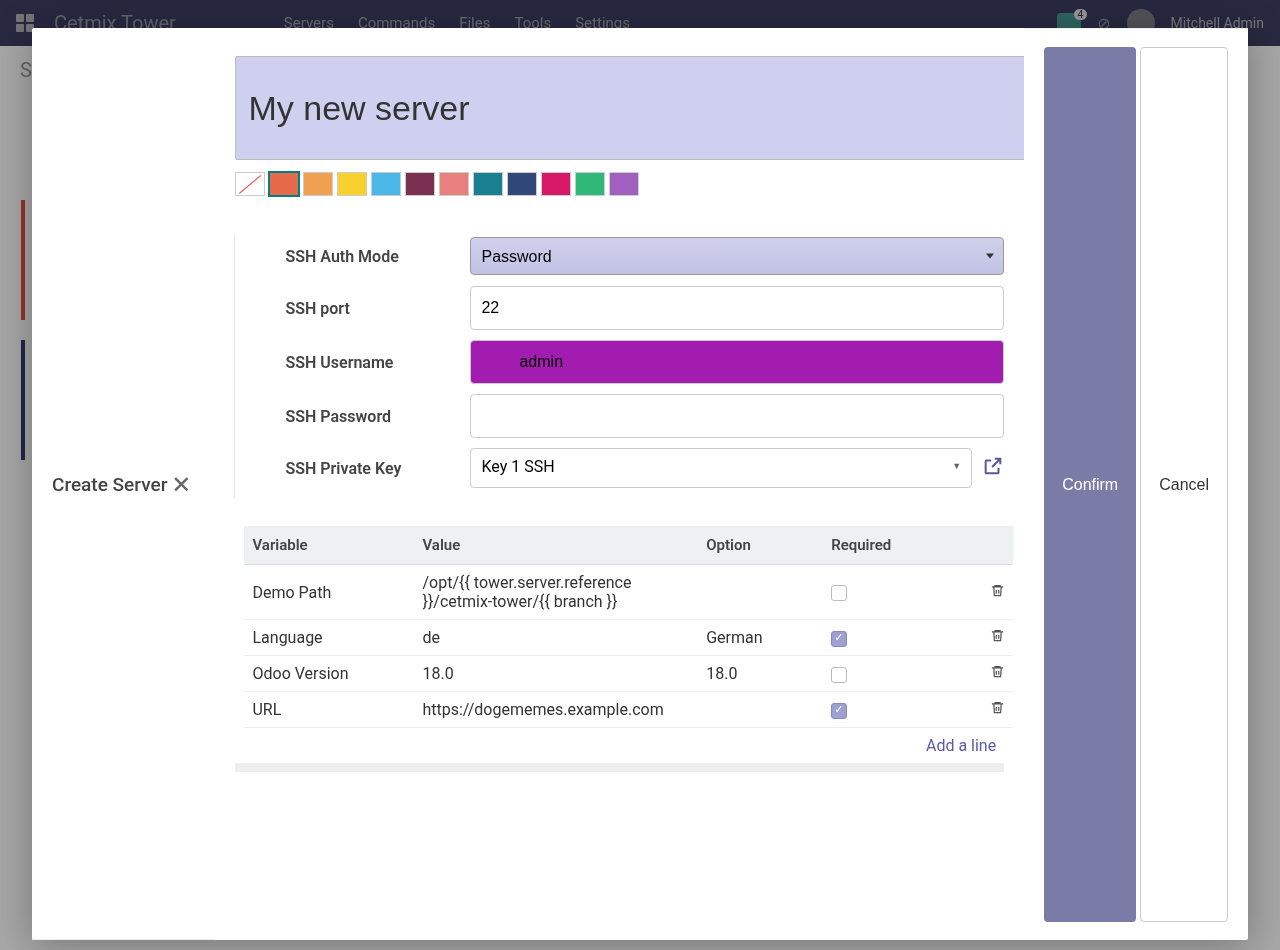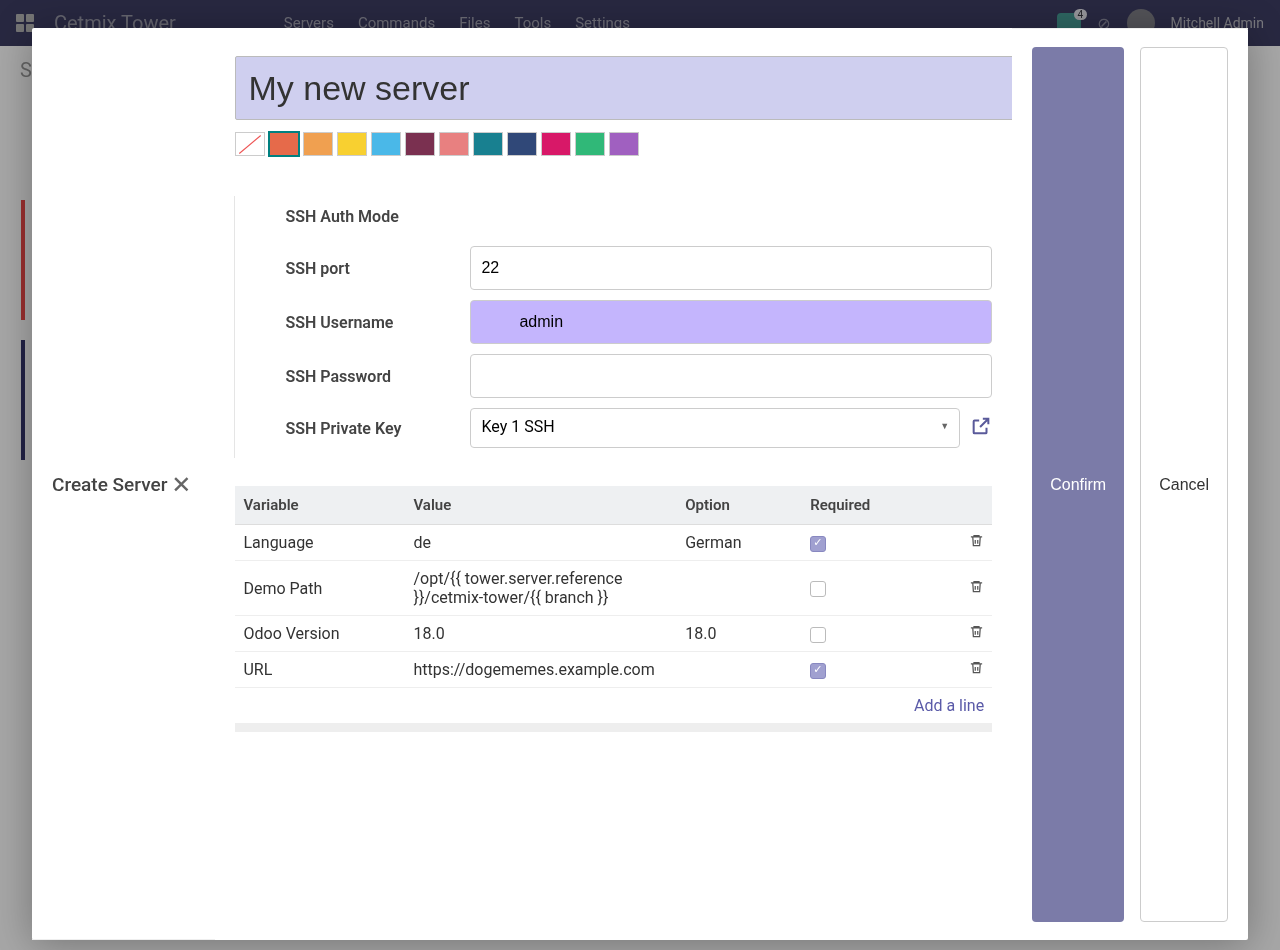--- a/index.html
+++ b/index.html
@@ -22,57 +22,57 @@
 .page-content-hidden .label { font-size: 20px; color: #333; }
 .list-border1 { position: absolute; top: 200px; left: 21px; width: 4px; height: 120px; background: #d44; z-index: 1; }
 .list-border2 { position: absolute; top: 340px; left: 21px; width: 4px; height: 120px; background: #336; z-index: 1; }
 
 .modal { position: absolute; top: 28px; left: 32px; right: 32px; bottom: 10px; background: #fff; z-index: 10; border-radius: 2px; box-shadow: 0 4px 40px rgba(0,0,0,0.3); display: flex; flex-direction: row; }
 .modal-header { display: flex; justify-content: space-between; align-items: center; padding: 14px 20px 12px; border-bottom: 1px solid #eee; }
 .modal-title { font-size: 19px; font-weight: 500; color: #444; }
 .close-btn { font-size: 24px; color: #666; cursor: pointer; background: none; border: none; padding: 0 4px; }
 
 .modal-body { padding: 28px 20px 10px; flex: 1; overflow: auto; }
-.name-input { width: 857px; height: 64px; font-size: 34px; padding: 8px 12px; border: 1px solid #bbb; background: #cfcfef; border-radius: 2px; color: #333; }
+.name-input { width: 857px; height: 104px; font-size: 34px; padding: 8px 12px; border: 1px solid #bbb; background: #cfcfef; border-radius: 2px; color: #333; }
 
 .color-row { display: flex; gap: 4px; margin-top: 12px; }
 .color-swatch { width: 30px; height: 24px; border: 1px solid #ccc; cursor: pointer; }
 .color-swatch.selected { outline: 2px solid teal; outline-offset: -1px; }
 .color-none { position: relative; background: #fff; }
 .color-none::after { content: ''; position: absolute; left: 0; right: 0; top: 50%; border-top: 1.5px solid #e55; transform: rotate(-40deg); }
 
 .form-grid { display: flex; margin-top: 40px; gap: 0; }
 .form-col { flex: 1; }
 .form-col.left { border-right: 1px solid #e5e5e5; padding-right: 50px; }
 .form-col.right { padding-left: 50px; border-left: 1px solid #e5e5e5; margin-left: -1px;}
 .form-row { display: flex; align-items: center; margin-bottom: 10px; min-height: 40px; }
 .form-label { width: 185px; font-size: 16px; font-weight: 600; color: #444; }
 .form-input { flex: 1; height: 44px; border: 1px solid #ccc; border-radius: 4px; padding: 0 10px; font-size: 16px; }
-.form-input.hl { background: #c4b5fd; padding-left: 48px; }
+.form-input.hl { background: #a21caf; padding-left: 48px; }
 .form-select { flex: 1; height: 38px; border: 1px solid #999; border-radius: 4px; padding: 0 10px; font-size: 16px; background: linear-gradient(#d0d0ec, #c2c2e5); appearance: none; position: relative; }
 .select-wrap { flex: 1; position: relative; display:flex; }
 .select-wrap::after { content: ''; position: absolute; right: 10px; top: 50%; transform: translateY(-50%); width: 0; height: 0; border-left: 4px solid transparent; border-right: 4px solid transparent; border-top: 5px solid #333; }
 .select-wrap::before { content: ''; position: absolute; right: 10px; top: 35%; transform: translateY(-50%); width: 0; height: 0; border-left: 4px solid transparent; border-right: 4px solid transparent; border-bottom: 5px solid #333; }
 .key-field { flex: 1; display: flex; align-items: center; gap: 10px; }
 .key-field .dropdown { flex: 1; position: relative; height: 40px; border: 1px solid #ccc; border-radius: 4px; padding: 8px 10px; font-size: 16px; }
 .key-field .dropdown::after { content: '▼'; font-size: 9px; position: absolute; right: 10px; top: 12px; color: #666; }
 .ext-link { color: #5a5a9a; cursor: pointer; }
 .ext-link svg { width: 22px; height: 22px; }
 
-.var-table { margin-top: 28px; width: 100%; border-collapse: collapse; }
+.var-table { margin-top: 28px; width: 100%; border-collapse: collapse; margin-left: 9px; }
 .var-table th { background: #eef0f2; text-align: left; font-weight: 600; font-size: 15px; padding: 10px 8px; border-bottom: 1px solid #ddd; color: #444;}
 .var-table td { padding: 8px 8px; border-bottom: 1px solid #eee; font-size: 16px; color: #333; }
 .var-table .chk { width: 16px; height: 16px; border: 1px solid #bbb; border-radius: 3px; display: inline-block; vertical-align: middle; }
 .var-table .chk.on { background: #a0a0d0; border-color: #8888c0; position: relative; }
 .var-table .chk.on::after { content: '✓'; color: #fff; font-size: 11px; position: absolute; top: -1px; left: 2px; }
 .var-table .trash { color: #555; cursor: pointer; }
 .add-line { color: #5a5aa8; font-size: 16px; padding: 8px 8px; cursor: pointer; border-bottom: 1px solid #eee; text-align: right; }
 .scrollbar-fake { height: 8px; background: #eee; margin-top: 0; }
 
-.modal-footer { padding: 18px 20px; border-top: 1px solid #eee; display: flex; gap: 16px; }
+.modal-footer { padding: 18px 20px; border-top: 1px solid #eee; display: flex; gap: 4px; }
 .btn-primary { background: #7b7ba8; color: #fff; border: none; padding: 10px 18px; font-size: 16px; border-radius: 4px; cursor: pointer; }
 .btn-default { background: #fff; color: #333; border: 1px solid #ccc; padding: 10px 18px; font-size: 16px; border-radius: 4px; cursor: pointer; }
 </style>
 </head>
 <body>
 
 <div class="topbar">
   <div class="apps-icon">
       <div></div>
       <div></div>
@@ -123,20 +123,23 @@
         <div class="color-swatch" style="background: rgb(48, 72, 120);"></div>
         <div class="color-swatch" style="background: rgb(216, 24, 104);"></div>
         <div class="color-swatch" style="background: rgb(48, 184, 120);"></div>
         <div class="color-swatch" style="background: rgb(160, 96, 192);"></div>
       </div>
 
     <div class="form-grid">
       <div class="form-col right">
         <div class="form-row">
           <div class="form-label">SSH Auth Mode</div>
+          <div class="select-wrap">
+              <select class="form-select"><option>Password</option></select>
+            </div>
         </div>
         <div class="form-row">
           <div class="form-label">SSH port</div>
           <input class="form-input" value="22" style="">
         </div>
         <div class="form-row">
           <div class="form-label">SSH Username</div>
           <input class="form-input hl" value="admin" style="">
         </div>
         <div class="form-row">
@@ -162,38 +165,38 @@
         <tr>
           <th style="width:170px">Variable</th>
           <th>Value</th>
           <th style="width:125px">Option</th>
           <th style="width:150px">Required</th>
           <th style="width:40px"></th>
         </tr>
       </thead>
       <tbody id="var-tbody">
           <tr>
+            <td>Demo Path</td>
+            <td>/opt/{{ tower.server.reference }}/cetmix-tower/{{ branch }}</td>
+            <td></td>
+            <td><span class="chk"></span></td>
+            <td style="text-align:right"><span class="trash"><svg width="15" height="15" viewBox="0 0 24 24" fill="none" stroke="currentColor" stroke-width="2">
+                  <path d="M3 6h18M8 6V4h8v2M6 6l1 14h10l1-14M10 11v6M14 11v6"></path>
+                </svg></span></td>
+          </tr>
+          <tr>
             <td>Language</td>
             <td>de</td>
             <td>German</td>
             <td><span class="chk on"></span></td>
             <td style="text-align:right"><span class="trash"><svg width="15" height="15" viewBox="0 0 24 24" fill="none" stroke="currentColor" stroke-width="2">
                   <path d="M3 6h18M8 6V4h8v2M6 6l1 14h10l1-14M10 11v6M14 11v6"></path>
                 </svg></span></td>
           </tr>
           <tr>
-            <td>Demo Path</td>
-            <td>/opt/{{ tower.server.reference }}/cetmix-tower/{{ branch }}</td>
-            <td></td>
-            <td><span class="chk"></span></td>
-            <td style="text-align:right"><span class="trash"><svg width="15" height="15" viewBox="0 0 24 24" fill="none" stroke="currentColor" stroke-width="2">
-                  <path d="M3 6h18M8 6V4h8v2M6 6l1 14h10l1-14M10 11v6M14 11v6"></path>
-                </svg></span></td>
-          </tr>
-          <tr>
             <td>Odoo Version</td>
             <td>18.0</td>
             <td>18.0</td>
             <td><span class="chk"></span></td>
             <td style="text-align:right"><span class="trash"><svg width="15" height="15" viewBox="0 0 24 24" fill="none" stroke="currentColor" stroke-width="2">
                   <path d="M3 6h18M8 6V4h8v2M6 6l1 14h10l1-14M10 11v6M14 11v6"></path>
                 </svg></span></td>
           </tr>
           <tr>
             <td>URL</td>

